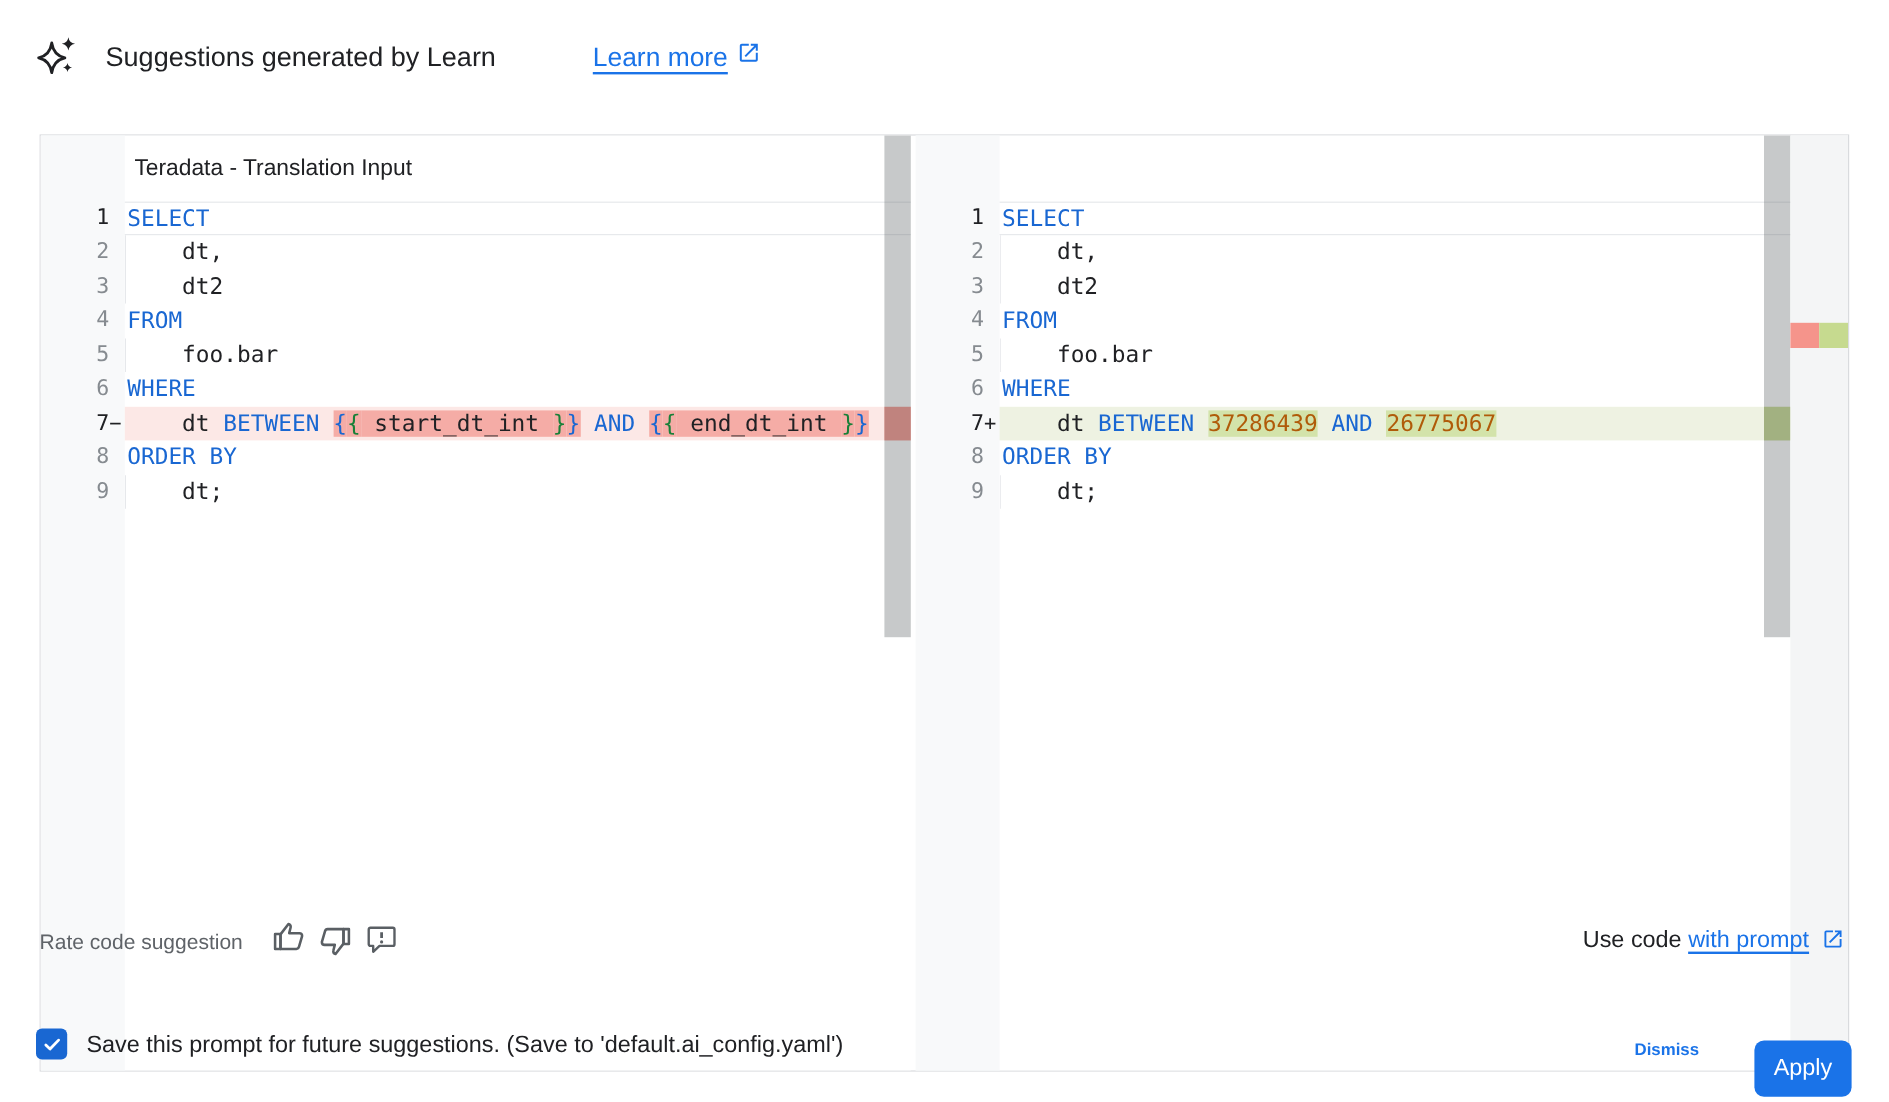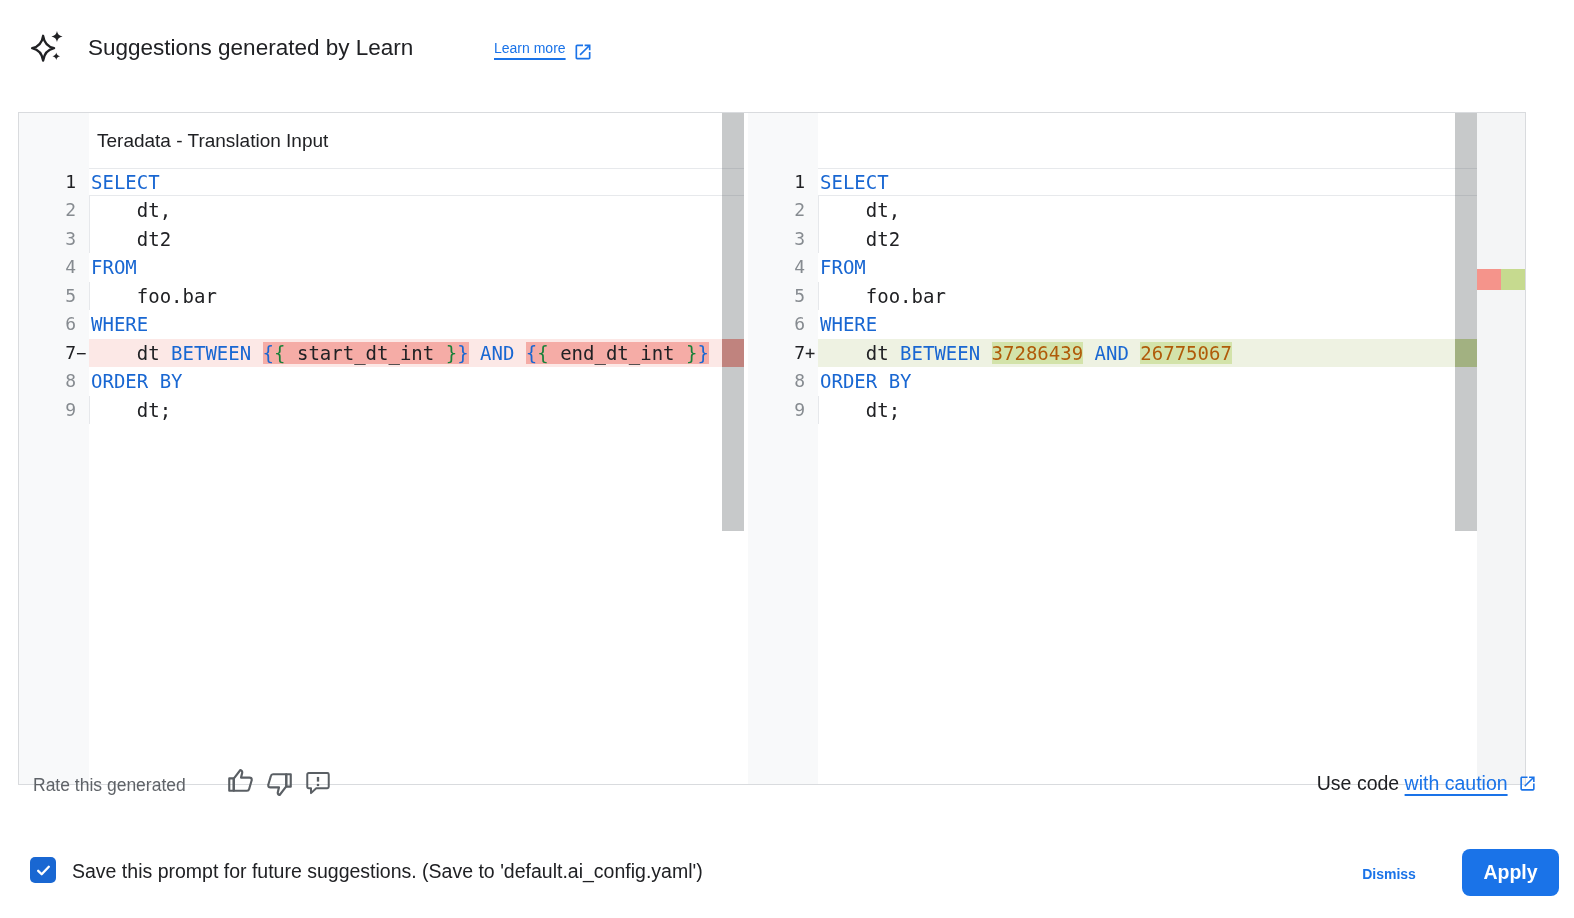--- a/index.html
+++ b/index.html
@@ -24,27 +24,27 @@
   *{box-sizing:border-box}
   html,body{margin:0;padding:0}
   body{
     position:relative;width:1574px;height:918px;background:#fff;
     font-family:"Liberation Sans",sans-serif;color:var(--text-dark);overflow:hidden;
   }
 
   
   .header-icon{position:absolute;left:30px;top:28px;width:35px;height:36px}
   .header-title{position:absolute;left:88px;top:33px;font-size:22.5px;line-height:30px;color:var(--text-dark)}
-  .learn-more{position:absolute;left:494px;top:34px;font-size:14px;line-height:28px;
-    color:var(--accent-blue);cursor:pointer;text-decoration:none;display:flex;align-items:flex-end}
+  .learn-more{position:absolute;left:494px;top:34px;font-size:22px;line-height:28px;
+    color:var(--accent-blue);cursor:pointer;text-decoration:none;display:flex;align-items:flex-start}
   .learn-more .lm-text{text-decoration:underline;text-underline-offset:5px;text-decoration-thickness:2px}
   .learn-more svg{margin-left:7px;vertical-align:-3px}
 
   
-  .diff-container{position:absolute;left:18px;top:112px;width:1508px;height:673px;
+  .diff-container{position:absolute;left:33px;top:112px;width:1508px;height:781px;
     border:1px solid var(--panel-border);background:#fff}
   .editor{position:absolute;top:0;bottom:0;background:#fff}
   .editor.left{left:0;width:725px}
   .editor.right{left:729px;right:0}
   .gutter-bg{position:absolute;left:0;top:0;bottom:0;width:70px;background:var(--gutter-bg)}
   .panel-title{position:absolute;left:78px;top:0;height:55px;display:flex;align-items:center;
     font-size:19px;color:var(--text-dark);white-space:nowrap}
   .code-lines{position:absolute;left:0;right:0;top:55px}
   .code-line{display:flex;position:relative;height:28.45px;line-height:28.45px;
     font-family:"DejaVu Sans Mono",monospace}
@@ -90,23 +90,23 @@
   .use-code a{color:var(--accent-blue);cursor:pointer;text-decoration:none}
   .use-code .wc-text{text-decoration:underline;text-underline-offset:4px;text-decoration-thickness:1.5px}
   .use-code svg{margin-left:5px;vertical-align:-3px}
 
   
   .checkbox{position:absolute;left:30px;top:857px;width:26px;height:26px;border-radius:5px;
     background:var(--checkbox-blue);display:flex;align-items:center;justify-content:center;cursor:pointer}
   .save-label{position:absolute;left:72px;top:859px;font-size:19.5px;line-height:25px;color:var(--text-dark)}
   .dismiss-btn{position:absolute;left:1334px;top:857px;width:110px;height:34px;background:none;border:none;
     color:var(--accent-blue);font-family:"Liberation Sans",sans-serif;font-size:14px;font-weight:600;cursor:pointer}
-  .apply-btn{position:absolute;left:1462px;top:849px;width:97px;height:47px;background:var(--accent-blue);
+  .apply-btn{position:absolute;left:1462px;top:867px;width:81px;height:47px;background:var(--accent-blue);
     border:none;border-radius:8px;color:#fff;font-family:"Liberation Sans",sans-serif;font-size:19.5px;
-    font-weight:700;cursor:pointer}
+    font-weight:400;cursor:pointer}
 </style>
 </head>
 <body>
 
 <svg class="header-icon" viewBox="0 0 24 24">
   <path d="M9 5 Q10 12 16.5 13.5 Q10 15 9 22 Q8 15 1.5 13.5 Q8 12 9 5 Z" fill="none" stroke="#202124" stroke-width="1.6" stroke-linejoin="round"></path>
   <path d="M18.5 1.7 Q19 4.9 22.3 5.5 Q19 6.1 18.5 9.3 Q18 6.1 14.7 5.5 Q18 4.9 18.5 1.7 Z" fill="#202124"></path>
   <path d="M18 16.4 Q18.4 18.6 20.6 19 Q18.4 19.4 18 21.6 Q17.6 19.4 15.4 19 Q17.6 18.6 18 16.4 Z" fill="#202124"></path>
 </svg>
 <div class="header-title">Suggestions generated by Learn</div>
@@ -249,21 +249,21 @@
       <div class="scroll-thumb"></div>
     </div>
     <div class="overview-ruler">
       <div class="ruler-red"></div>
       <div class="ruler-green"></div>
     </div>
   </section>
 
 </div>
 
-<span class="rate-label">Rate this generated</span>
+<span class="rate-label">Rate code suggestion</span>
 <button class="icon-btn btn-thumb-up">
   <svg width="30" height="30" viewBox="0 0 24 24" fill="none" stroke="currentColor" stroke-width="1.7" stroke-linejoin="round">
     <path d="M6.2 19.8V10.1L11.5 3.2c.9.2 1.5 1 1.5 1.9 0 .2 0 .4-.1.6L12 9.3h6.8c1 0 1.8.8 1.8 1.8 0 .2 0 .3-.1.5l-2 6.8c-.2.8-.9 1.4-1.7 1.4z"></path>
     <path d="M6.2 9.9H2.6v9.9h3.6z"></path>
   </svg>
 </button>
 <button class="icon-btn btn-thumb-down">
   <svg width="30" height="30" viewBox="0 0 24 24" fill="none" stroke="currentColor" stroke-width="1.7" stroke-linejoin="round" transform="rotate(180)">
     <path d="M6.2 19.8V10.1L11.5 3.2c.9.2 1.5 1 1.5 1.9 0 .2 0 .4-.1.6L12 9.3h6.8c1 0 1.8.8 1.8 1.8 0 .2 0 .3-.1.5l-2 6.8c-.2.8-.9 1.4-1.7 1.4z"></path>
     <path d="M6.2 9.9H2.6v9.9h3.6z"></path>
@@ -273,21 +273,21 @@
   <svg width="28" height="28" viewBox="0 0 24 24">
     <path d="M4 3.5h16a1.2 1.2 0 0 1 1.2 1.2v10.6a1.2 1.2 0 0 1-1.2 1.2H10.5L6 20.7v-4.2H4a1.2 1.2 0 0 1-1.2-1.2V4.7A1.2 1.2 0 0 1 4 3.5Z" fill="none" stroke="currentColor" stroke-width="1.7" stroke-linejoin="round"></path>
     <line x1="12" y1="6.8" x2="12" y2="10.8" stroke="currentColor" stroke-width="2"></line>
     <circle cx="12" cy="13.7" r="1.15" fill="currentColor"></circle>
   </svg>
 </button>
 
 <div class="use-code">
   <span>Use code</span>
   <a>
-    <span class="wc-text">with caution</span>
+    <span class="wc-text">with prompt</span>
     <svg width="19" height="19" viewBox="0 0 24 24" fill="#1a73e8">
       <path d="M19 19H5V5h7V3H5c-1.1 0-2 .9-2 2v14c0 1.1.9 2 2 2h14c1.1 0 2-.9 2-2v-7h-2v7zM14 3v2h3.59l-9.83 9.83 1.41 1.41L19 6.41V10h2V3h-7z"></path>
     </svg>
   </a>
 </div>
 
 <span class="checkbox" role="checkbox" aria-checked="true">
   <svg width="17" height="17" viewBox="0 0 16 16">
     <path d="M3 8.3 L6.3 11.5 L13 4.5" fill="none" stroke="#fff" stroke-width="2.2" stroke-linecap="round" stroke-linejoin="round"></path>
   </svg>

